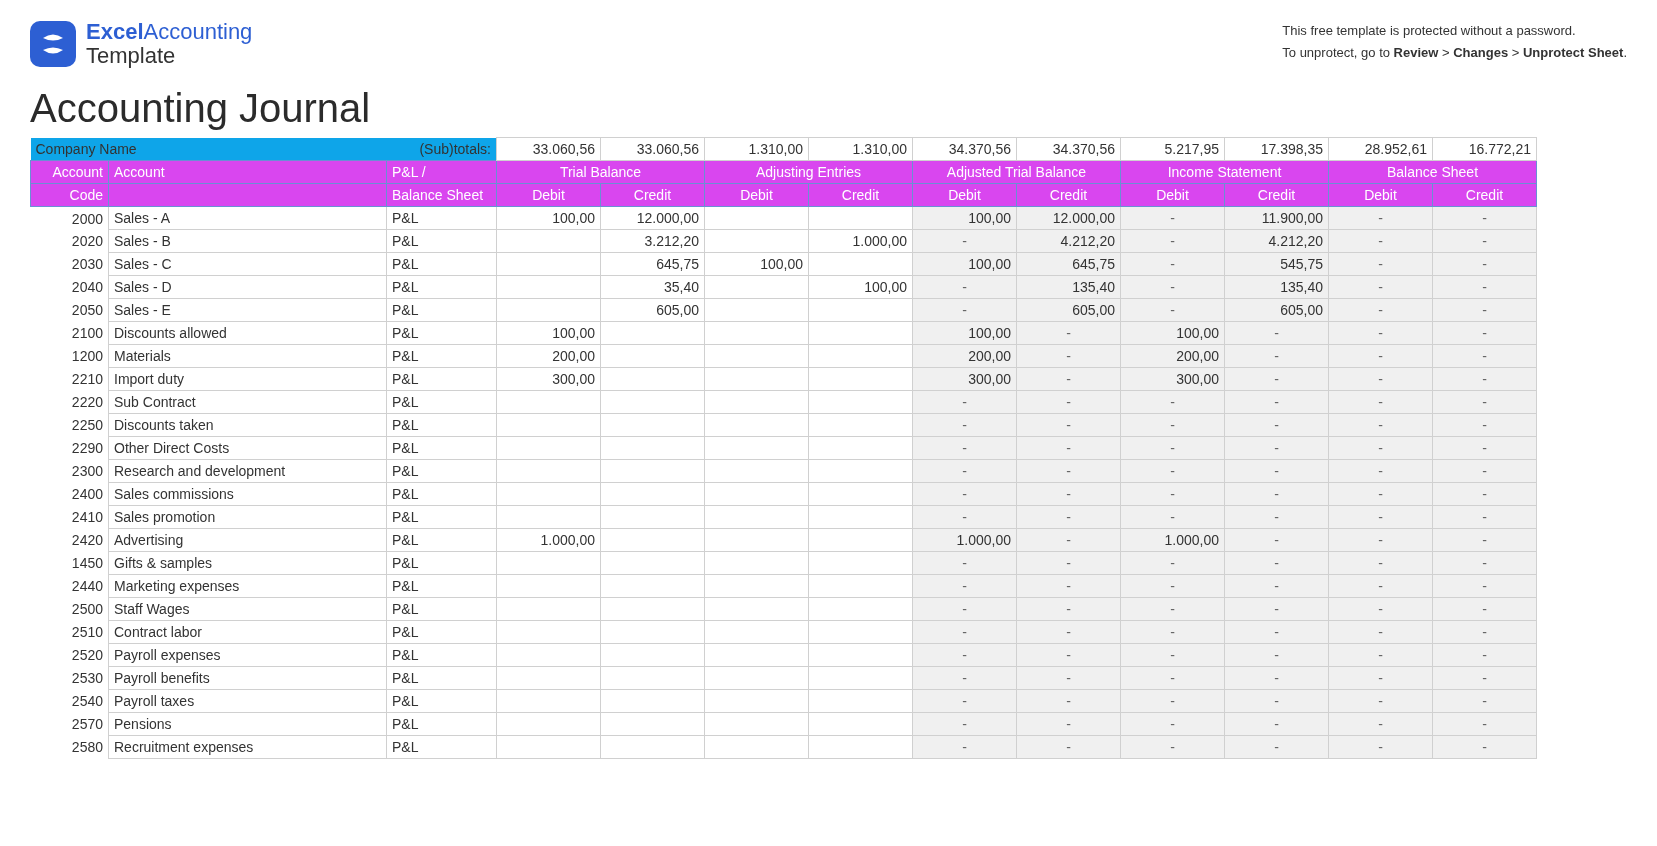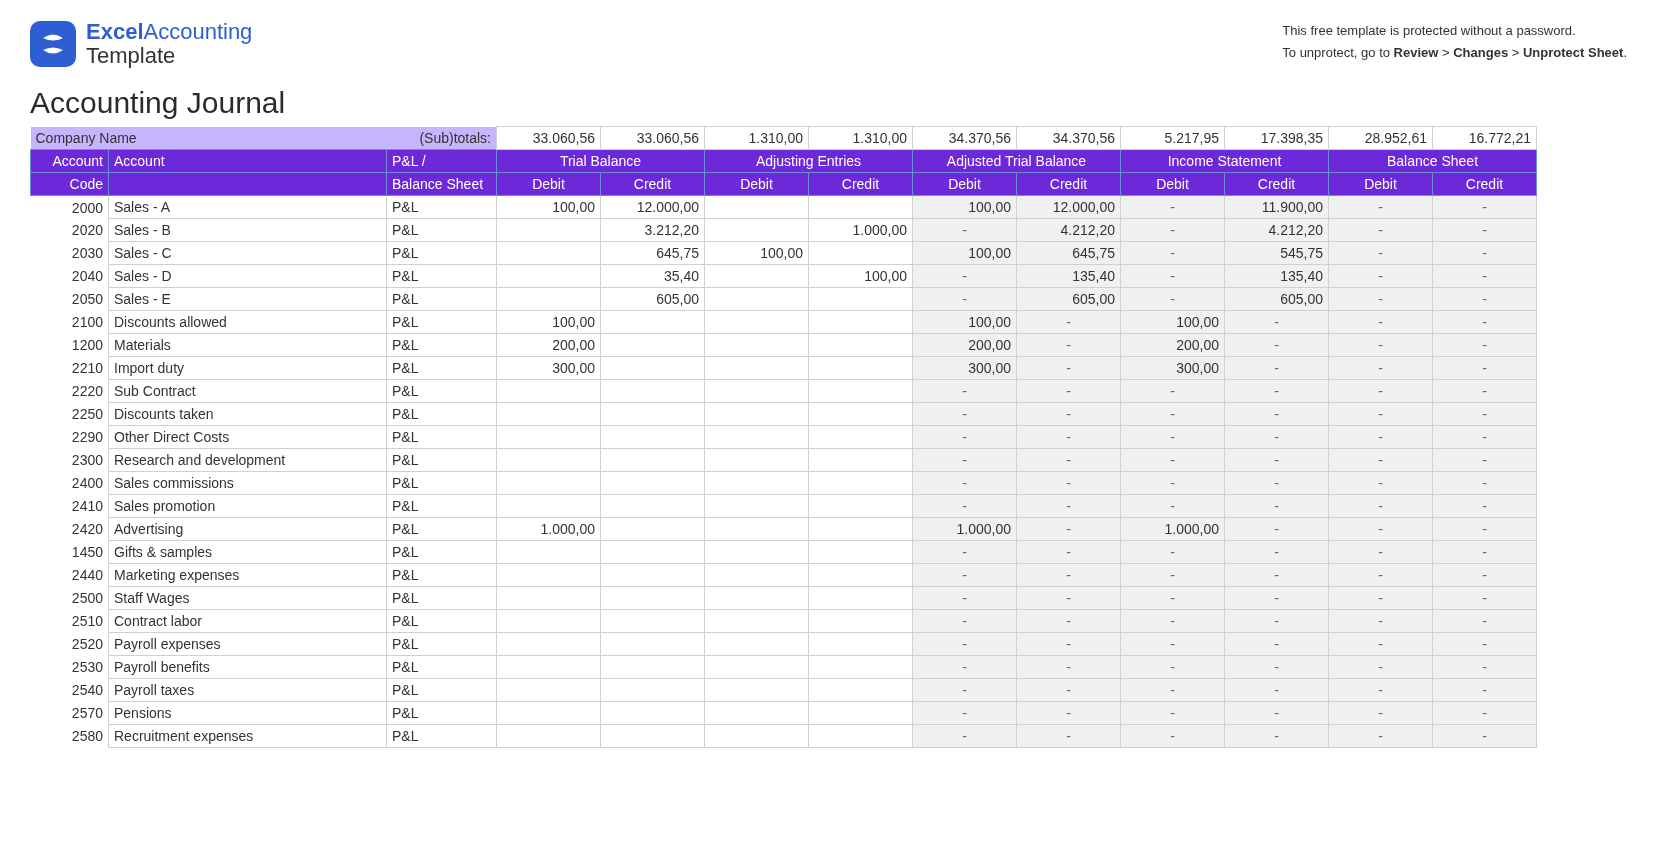--- a/index.html
+++ b/index.html
@@ -31,42 +31,42 @@
     justify-content:center;
   }
   .logo-icon svg { display:block; }
   .logo-text { line-height: 1.1; font-size: 22px; font-weight: 400; color: #333; }
   .logo-text .brand1 { color: #2d5fd3; font-weight: 700; }
   .logo-text .brand2 { color: #2d5fd3; font-weight: 400; }
   .logo-text .brand3 { color: #333; display:block; }
   .help-block { font-size: 13px; color: #333; text-align:left; line-height:1.7; }
   .help-block b { font-weight:700; }
   h1.title {
-    font-size: 30px;
+    font-size: 40px;
     font-weight: 400;
     color: #2b2b2b;
     margin-top: 18px;
     margin-bottom: 6px;
   }
   table.sheet {
     border-collapse: collapse;
     table-layout: fixed;
     width: 1490px;
   }
   table.sheet td, table.sheet th {
     border: 1px solid #d0d0d0;
     font-size: 14px;
     height: 23px;
     padding: 2px 5px;
     white-space: nowrap;
     overflow: hidden;
   }
-  .noborder { border: none !important; background:#c4b5fd; }
+  .noborder { border: none !important; background:#0ea5e9; }
   .hdr {
-    background: #6d28d9;
+    background: #d946ef;
     color: #fff;
     text-align: center;
     border-color: #6a8fd4 !important;
   }
   .hdr-left { text-align: left; }
   .hdr-right { text-align: right; }
   .num { text-align: right; font-variant-numeric: tabular-nums; }
   .txt { text-align: left; }
   .code { text-align: right; }
   .grey { background: #f0f0f0; }

